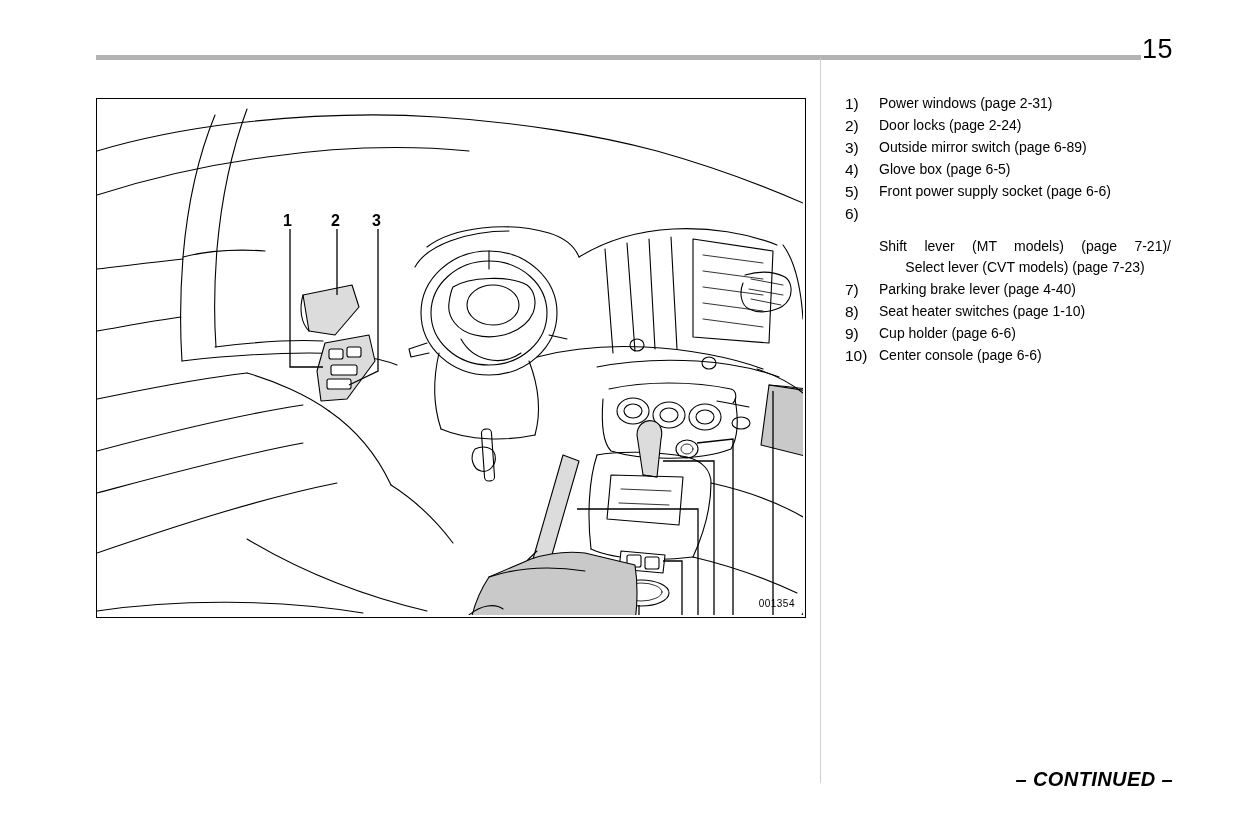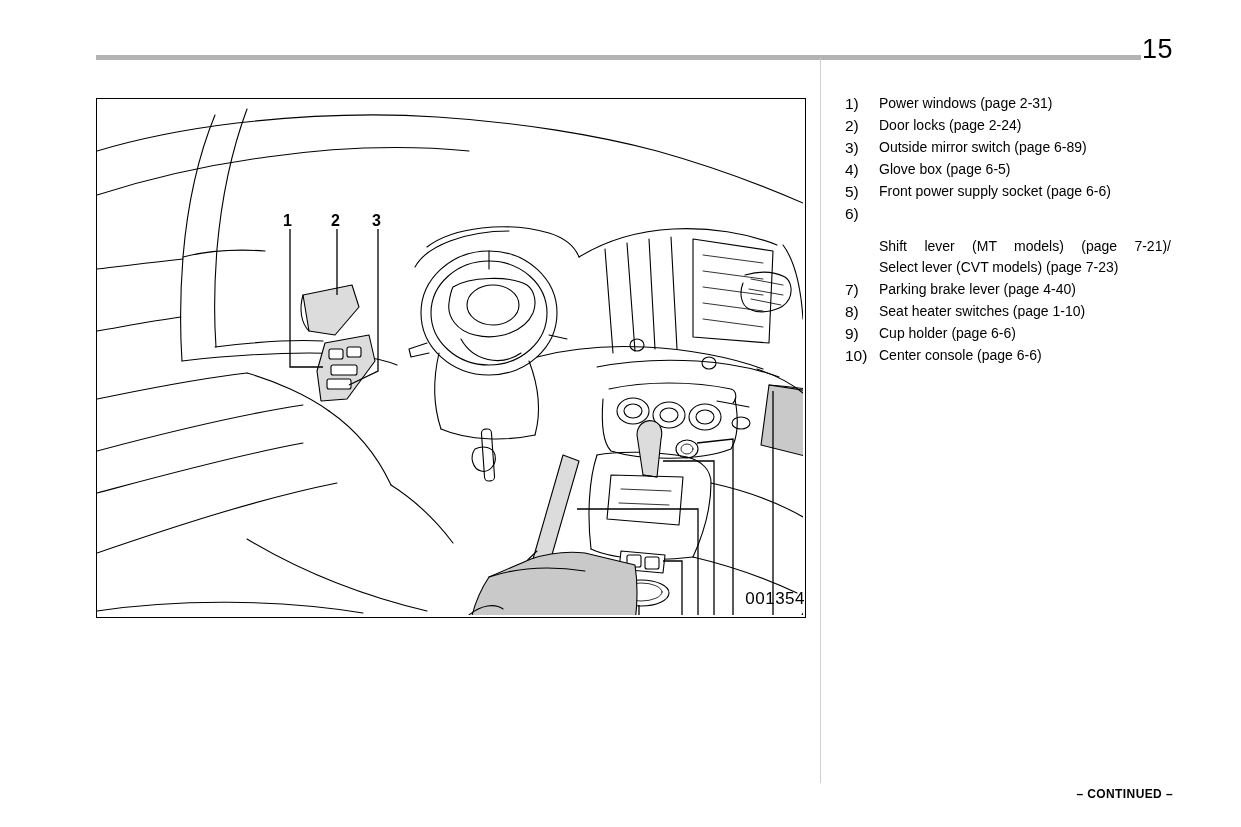--- a/index.html
+++ b/index.html
@@ -44,23 +44,23 @@
     height: 518px;
     border: 1px solid #000;
     background: #fff;
     overflow: hidden;
   }
   .figure-frame svg {
     display: block;
   }
   .figure-id {
     position: absolute;
-    right: 0;
+    right: 10px;
     bottom: 8px;
-    font-size: 17px;
+    font-size: 10px;
     letter-spacing: 0.5px;
   }
 
   
   .v-divider {
     position: absolute;
     left: 820px;
     top: 58px;
     width: 1px;
     height: 725px;
@@ -84,36 +84,38 @@
     flex: 0 0 34px;
     font-size: 15.5px;
     line-height: 21px;
   }
   .legend-text {
     font-size: 14px;
     line-height: 21px;
   }
   .legend-text .l2 {
     display: block;
+    text-align: center;
   }
   .justify-line {
     display: block;
     text-align: justify;
     text-align-last: justify;
     width: 292px;
     margin-top: 33px;
   }
 
   
   .footer-continued {
     position: absolute;
     right: 68px;
-    bottom: 26px;
-    font-size: 12px;
+    bottom: 36px;
+    font-size: 20px;
     font-weight: bold;
+    font-style: italic;
     letter-spacing: 0.4px;
   }
 
   
   .callout {
     position: absolute;
     font-size: 16px;
     font-weight: bold;
   }
 </style>

